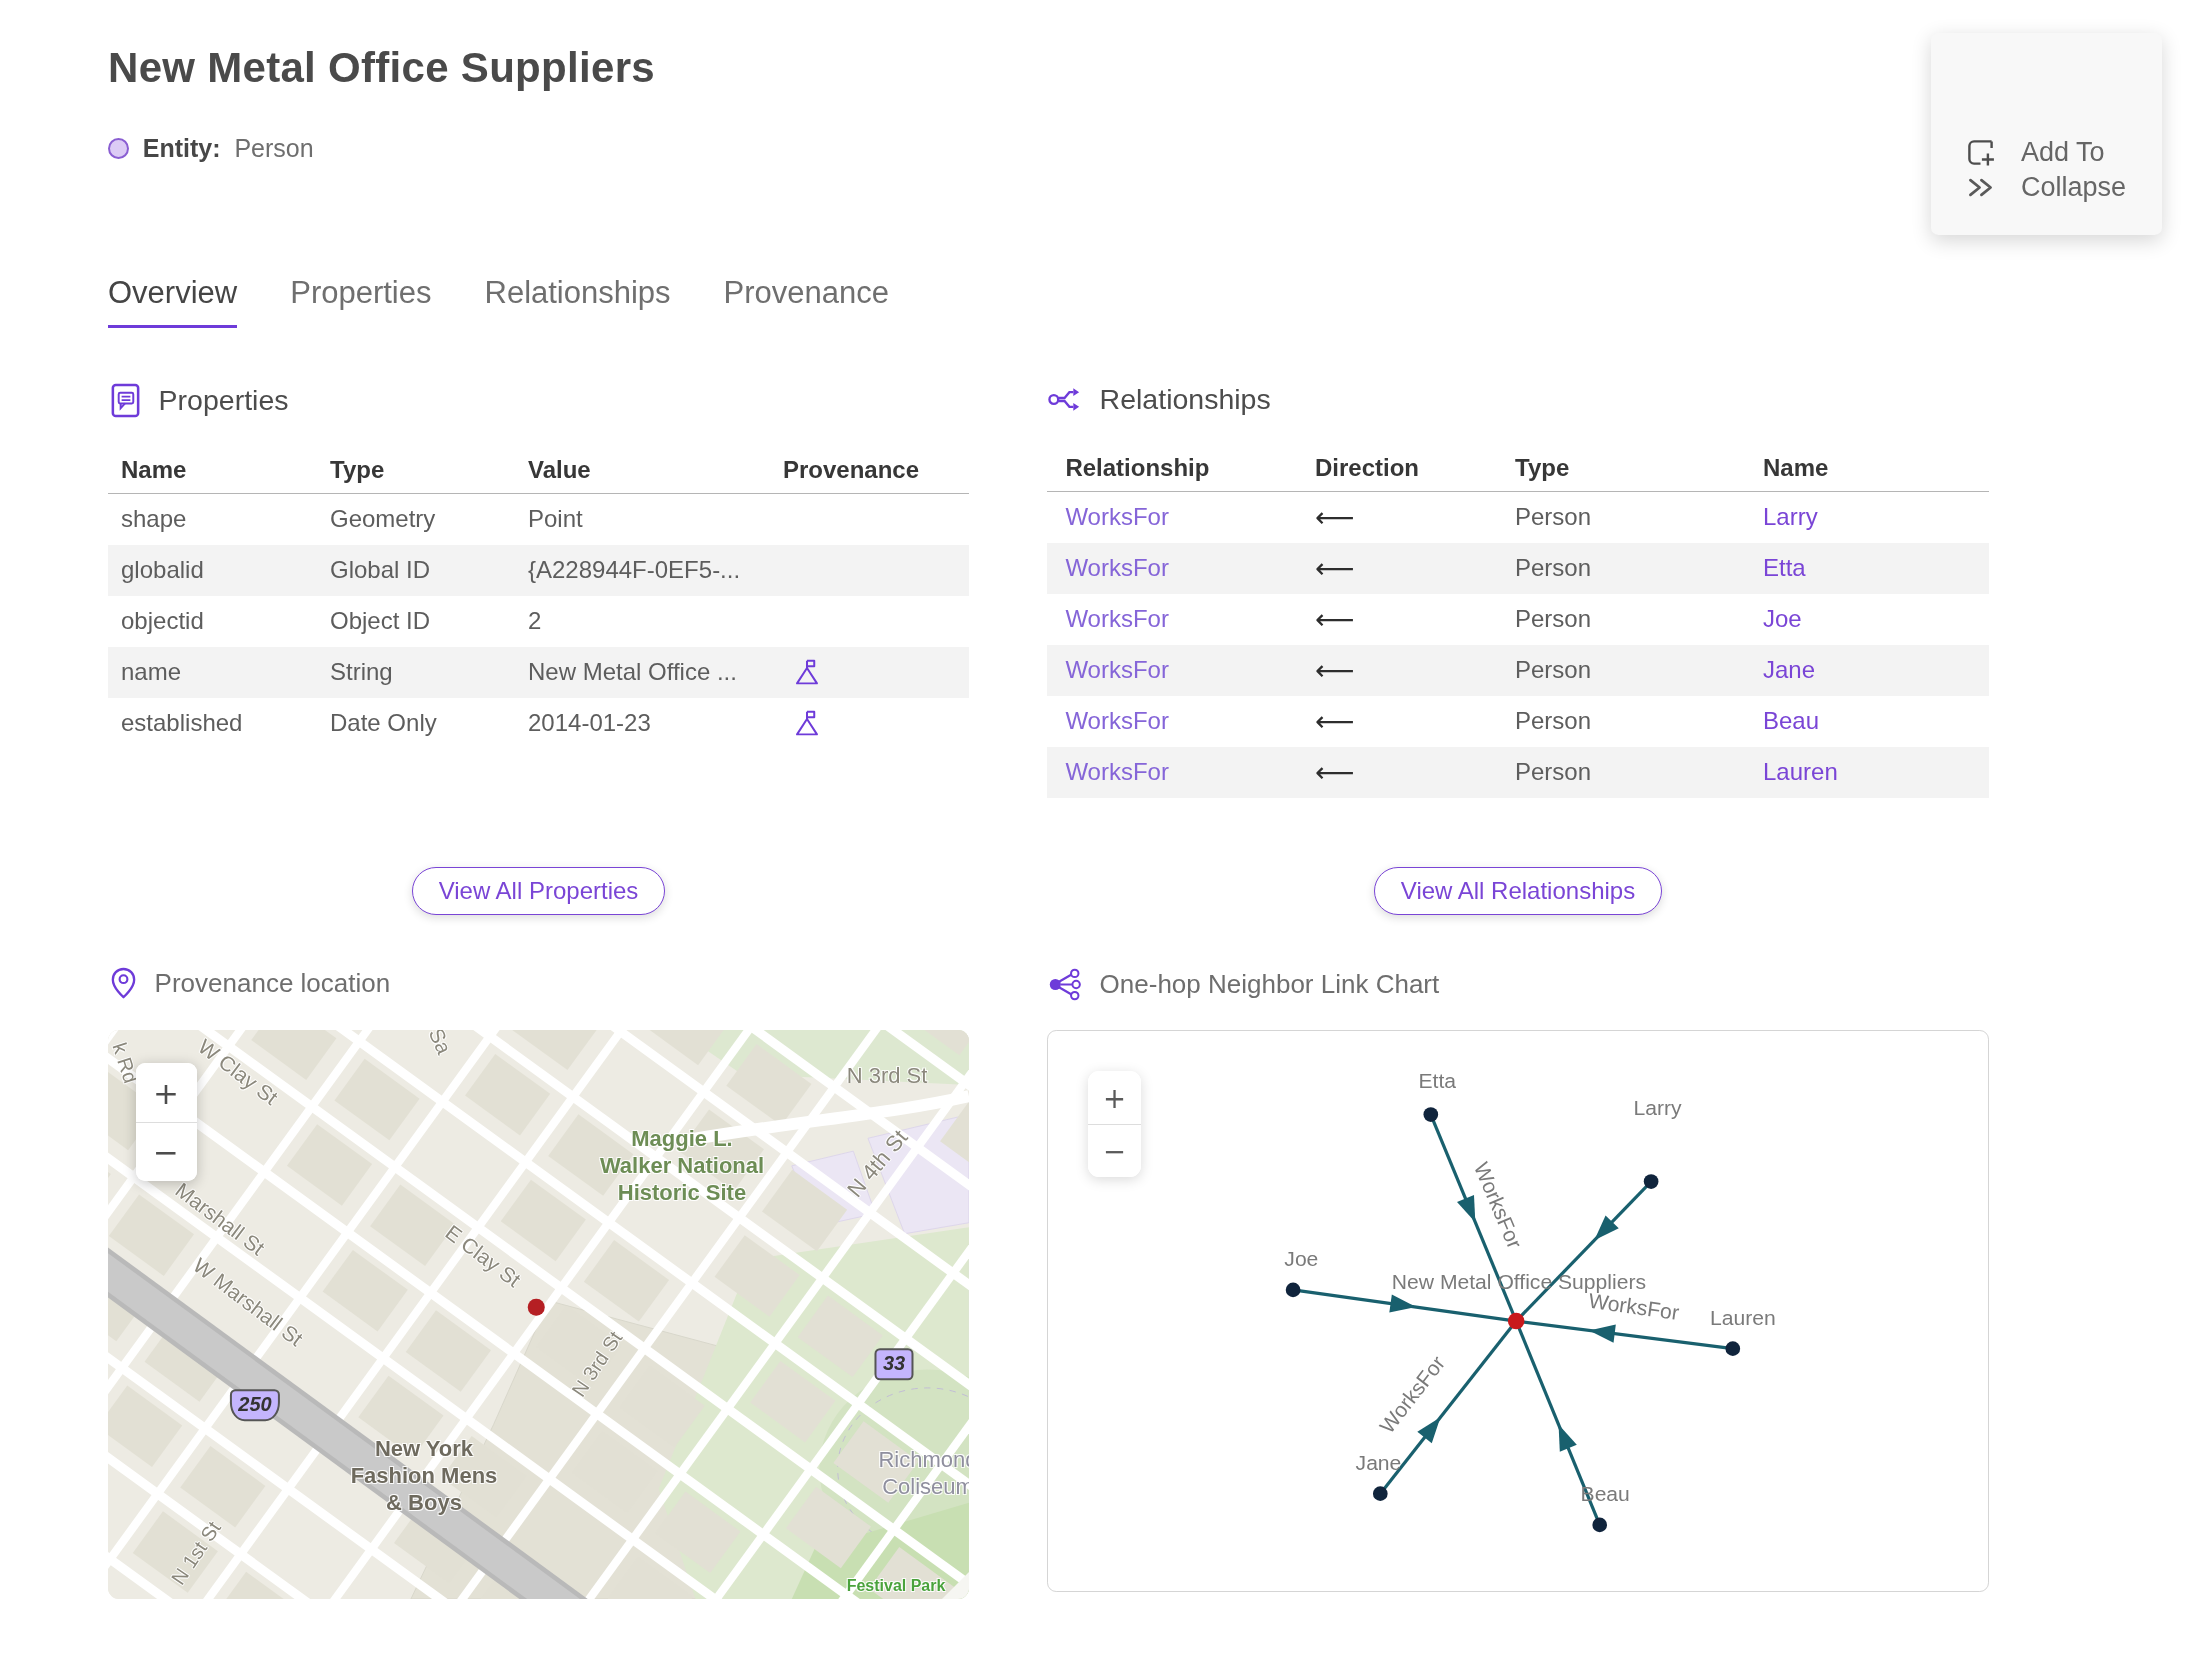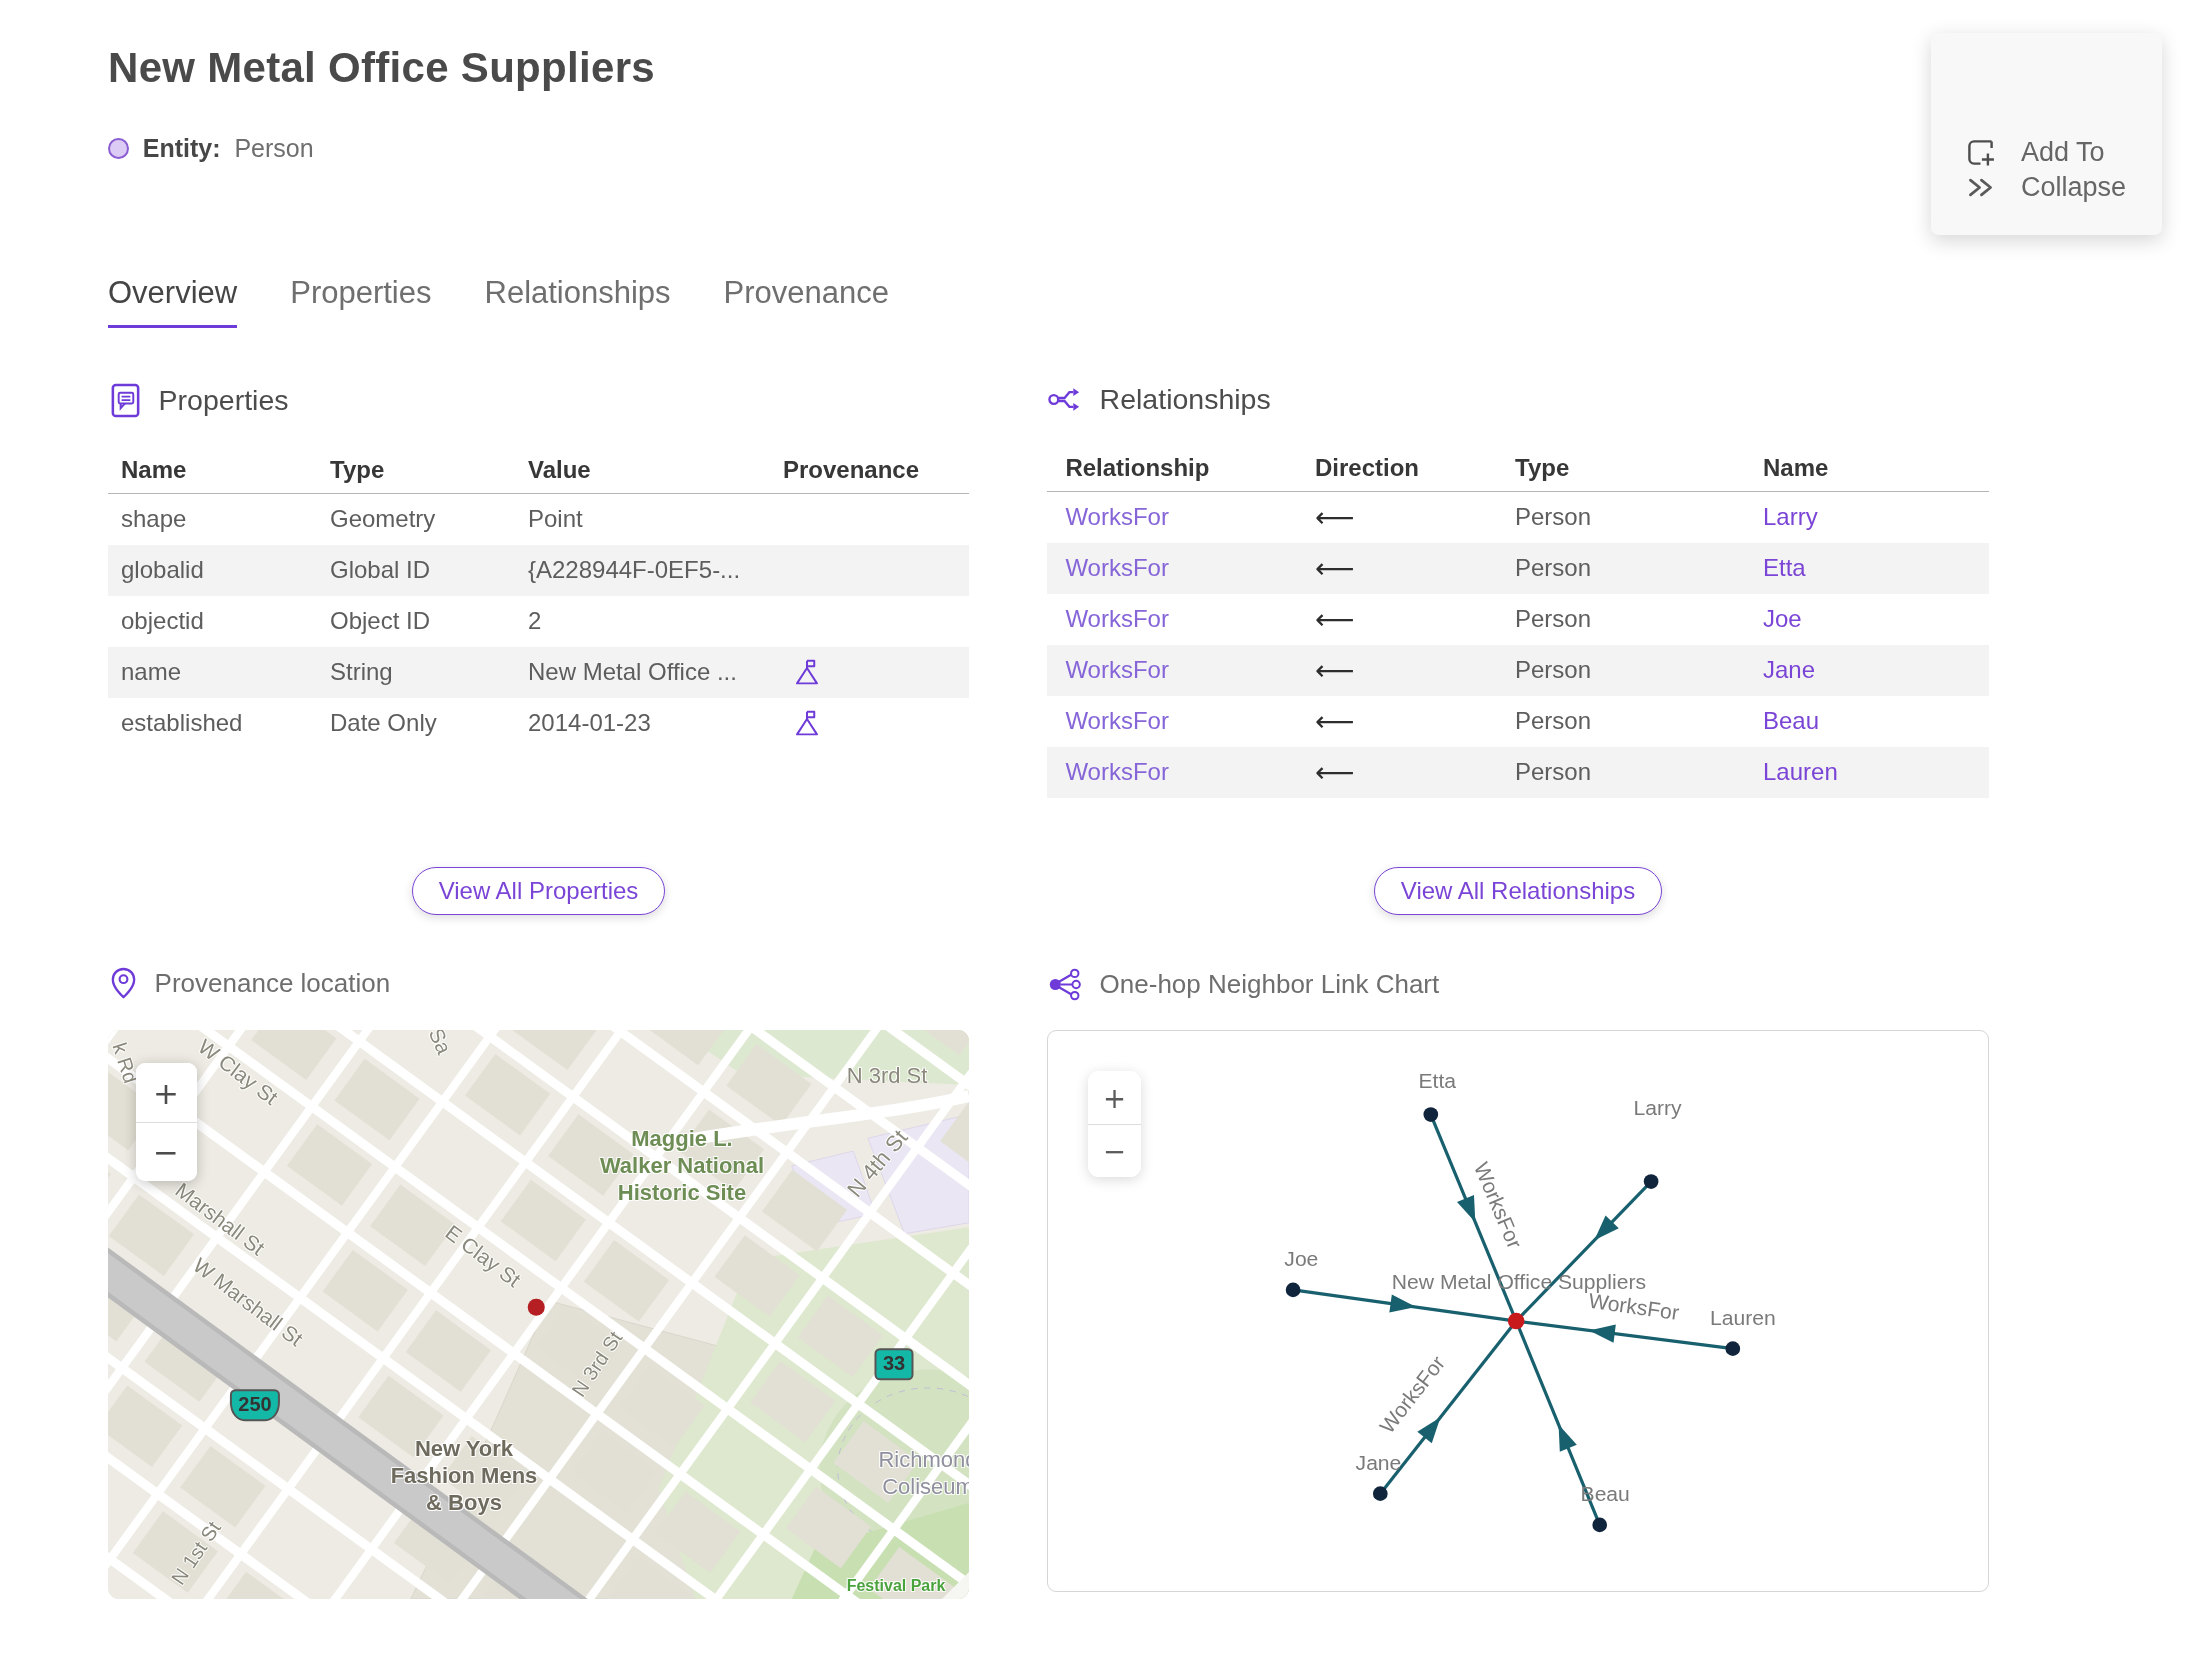--- a/index.html
+++ b/index.html
@@ -50,22 +50,22 @@
     border-radius:25px;height:48px;padding:0 26px;cursor:pointer;box-shadow:0 2.8px 9.2px rgba(0,0,0,.14);}
 
   
   .map-card{position:absolute;left:108px;top:1030px;width:861px;height:569px;border-radius:11px;overflow:hidden;background:#edebe3;}
   .map-label{position:absolute;color:#8b887c;white-space:nowrap;text-align:center;line-height:1.22;font-weight:500;
     text-shadow:-0.9px -0.9px 0 rgba(255,255,255,.85),0.9px -0.9px 0 rgba(255,255,255,.85),-0.9px 0.9px 0 rgba(255,255,255,.85),0.9px 0.9px 0 rgba(255,255,255,.85);}
   .map-label.maggie{color:#6d8d55;font-weight:700;}
   .map-label.nyfmb{color:#6e6a5e;font-weight:700;}
   .map-label.coliseum{color:#8f8f9e;font-weight:500;}
   .map-label.festival{color:#4aa23c;font-weight:700;}
-  .shield{position:absolute;transform:translate(-50%,-50%);background:#14b8a6;border:2.8px solid #555;color:#333;
-    font-weight:700;font-size:20px;line-height:27.5px;padding:0 6.4px;}
+  .shield{position:absolute;transform:translate(-50%,-50%);background:#c4b5fd;border:2.8px solid #555;color:#333;
+    font-weight:700;font-size:20px;line-height:27.5px;padding:0 6.4px;font-style:italic;}
   .shield.us{border-radius:5.5px 5.5px 14.7px 14.7px / 5.5px 5.5px 18.4px 18.4px;}
   .shield.sq{border-radius:5.5px;}
   .map-marker{position:absolute;width:16.5px;height:16.5px;border-radius:50%;background:#b51f23;transform:translate(-50%,-50%);}
   .map-fold{position:absolute;right:0;bottom:0;width:0;height:0;border-left:27.5px solid transparent;border-bottom:27.5px solid #f6f6f2;}
 
   
   .zoomctl{position:absolute;background:#fff;border-radius:9.2px;box-shadow:0 2.8px 13px rgba(0,0,0,.22);display:flex;flex-direction:column;overflow:hidden;}
   .zoomctl.on-map{left:27.5px;top:33px;}
   .zoomctl.on-chart{left:40px;top:40px;border-radius:11px;box-shadow:0 2.8px 13px rgba(0,0,0,.15);}
   .zbtn{width:61px;height:59px;border:none;background:#fff;font-size:31px;color:#4c4c4c;display:flex;align-items:center;justify-content:center;cursor:pointer;font-family:"DejaVu Sans",sans-serif;}
@@ -542,21 +542,21 @@
           <div>N 3rd St</div>
         </div>
         <div class="map-label" style="left: 88px; top: 523px; font-size: 20px; transform: translate(-50%, -50%) rotate(-56deg);">
           <div>N 1st St</div>
         </div>
         <div class="map-label maggie" style="left: 574px; top: 136px; font-size: 22px; transform: translate(-50%, -50%) rotate(0deg);">
           <div>Maggie L.</div>
           <div>Walker National</div>
           <div>Historic Site</div>
         </div>
-        <div class="map-label nyfmb" style="left: 316px; top: 446px; font-size: 22px; transform: translate(-50%, -50%) rotate(0deg); margin-left: 40px;">
+        <div class="map-label nyfmb" style="left: 316px; top: 446px; font-size: 22px; transform: translate(-50%, -50%) rotate(0deg);">
           <div>New York</div>
           <div>Fashion Mens</div>
           <div>&amp; Boys</div>
         </div>
         <div class="map-label coliseum" style="left: 820px; top: 444px; font-size: 22px; transform: translate(-50%, -50%) rotate(0deg);">
           <div>Richmond</div>
           <div>Coliseum</div>
         </div>
         <div class="map-label festival" style="left: 788px; top: 556px; font-size: 16px; transform: translate(-50%, -50%) rotate(0deg);">
           <div>Festival Park</div>

